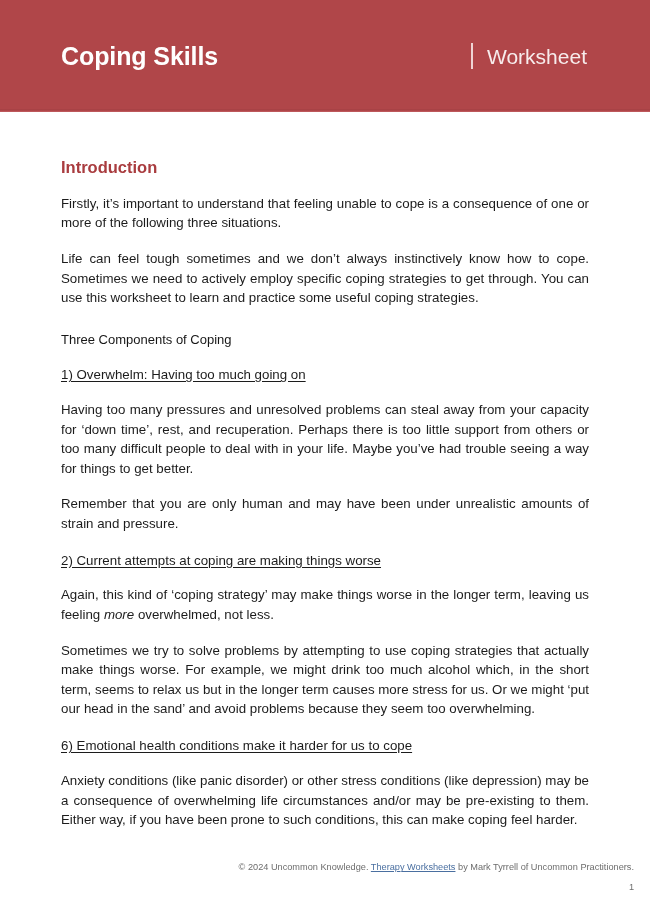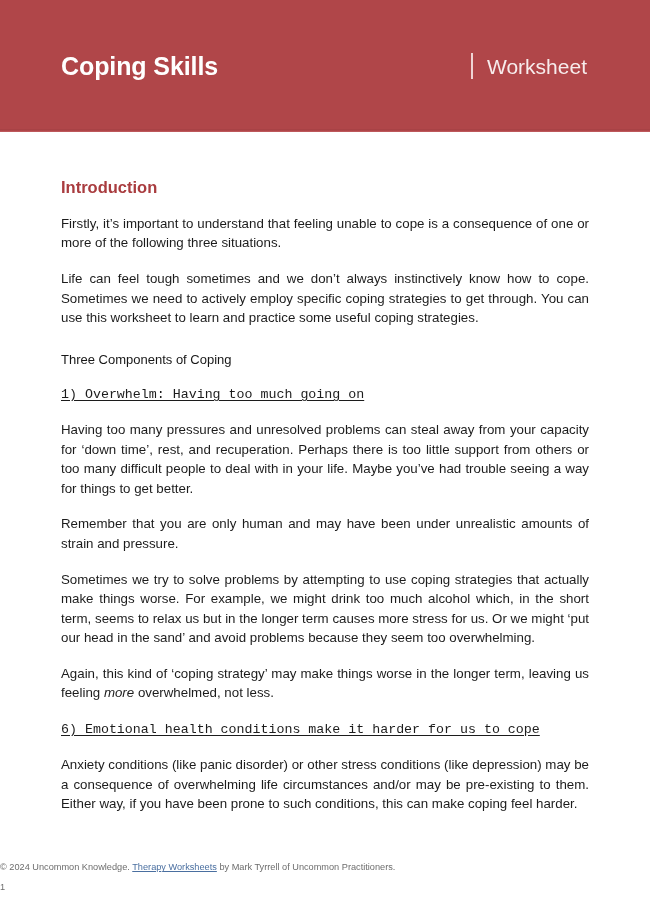--- a/index.html
+++ b/index.html
@@ -19,21 +19,21 @@
     position: relative;
     width: 650px;
     height: 919px;
     background: #ffffff;
     box-sizing: border-box;
   }
 
   
   .doc-header {
     position: relative;
-    height: 132px;
+    height: 112px;
     background: #b04649;
     display: flex;
     align-items: center;
     padding: 0 61px;
     box-sizing: border-box;
   }
   .doc-header::after {
     content: "";
     position: absolute;
     left: 0; right: 0; bottom: 0;
@@ -103,33 +103,32 @@
   }
   .sub-underline {
     font-size: 13.3px;
     font-weight: 400;
     color: #1c1c1c;
     text-decoration: underline;
     text-underline-offset: 2px;
     margin: 18px 0 0 0;
     line-height: 1.35;
     display: block;
-    font-family: Liberation Mono, monospace;
   }
   .em {
     font-style: italic;
   }
 
   
   .doc-footer {
     position: absolute;
     left: 0;
-    right: 8px;
+    right: 16px;
     bottom: 24px;
-    text-align: left;
+    text-align: right;
     font-size: 9.2px;
     color: #6d6d6d;
     line-height: 1.5;
   }
   .doc-footer .foot-line {
     display: block;
   }
   .foot-link {
     color: #4a6fa0;
     text-decoration: underline;
@@ -162,22 +161,23 @@
     <p class="body">Firstly, it’s important to understand that feeling unable to cope is a consequence of one or more of the following three situations.</p>
 
     <p class="body">Life can feel tough sometimes and we don’t always instinctively know how to cope. Sometimes we need to actively employ specific coping strategies to get through. You can use this worksheet to learn and practice some useful coping strategies.</p>
 
     <h3 class="h2">Three Components of Coping</h3>
 
     <span class="sub-underline">1)  Overwhelm: Having too much going on</span>
     <p class="body">Having too many pressures and unresolved problems can steal away from your capacity for ‘down time’, rest, and recuperation. Perhaps there is too little support from others or too many difficult people to deal with in your life. Maybe you’ve had trouble seeing a way for things to get better.</p>
     <p class="body">Remember that you are only human and may have been under unrealistic amounts of strain and pressure.</p>
 
+    <span class="sub-underline">2)  Current attempts at coping are making things worse</span>
+    <p class="body"><span>Again, this kind of ‘coping strategy’ may make things worse in the longer term, leaving us feeling </span><span class="em">more</span><span> overwhelmed, not less.</span></p>
     <p class="body">Sometimes we try to solve problems by attempting to use coping strategies that actually make things worse. For example, we might drink too much alcohol which, in the short term, seems to relax us but in the longer term causes more stress for us. Or we might ‘put our head in the sand’ and avoid problems because they seem too overwhelming.</p>
-    <p class="body"><span>Again, this kind of ‘coping strategy’ may make things worse in the longer term, leaving us feeling </span><span class="em">more</span><span> overwhelmed, not less.</span></p>
 
     <span class="sub-underline">6)  Emotional health conditions make it harder for us to cope</span>
     <p class="body">Anxiety conditions (like panic disorder) or other stress conditions (like depression) may be a consequence of overwhelming life circumstances and/or may be pre-existing to them. Either way, if you have been prone to such conditions, this can make coping feel harder.</p>
 
   </div>
 
   <div class="doc-footer">
     <span class="foot-line"><span>© 2024 Uncommon Knowledge. </span><a class="foot-link" href="#">Therapy Worksheets</a><span> by Mark Tyrrell of Uncommon Practitioners.</span></span>
     <span class="page-number">1</span>
   </div>

